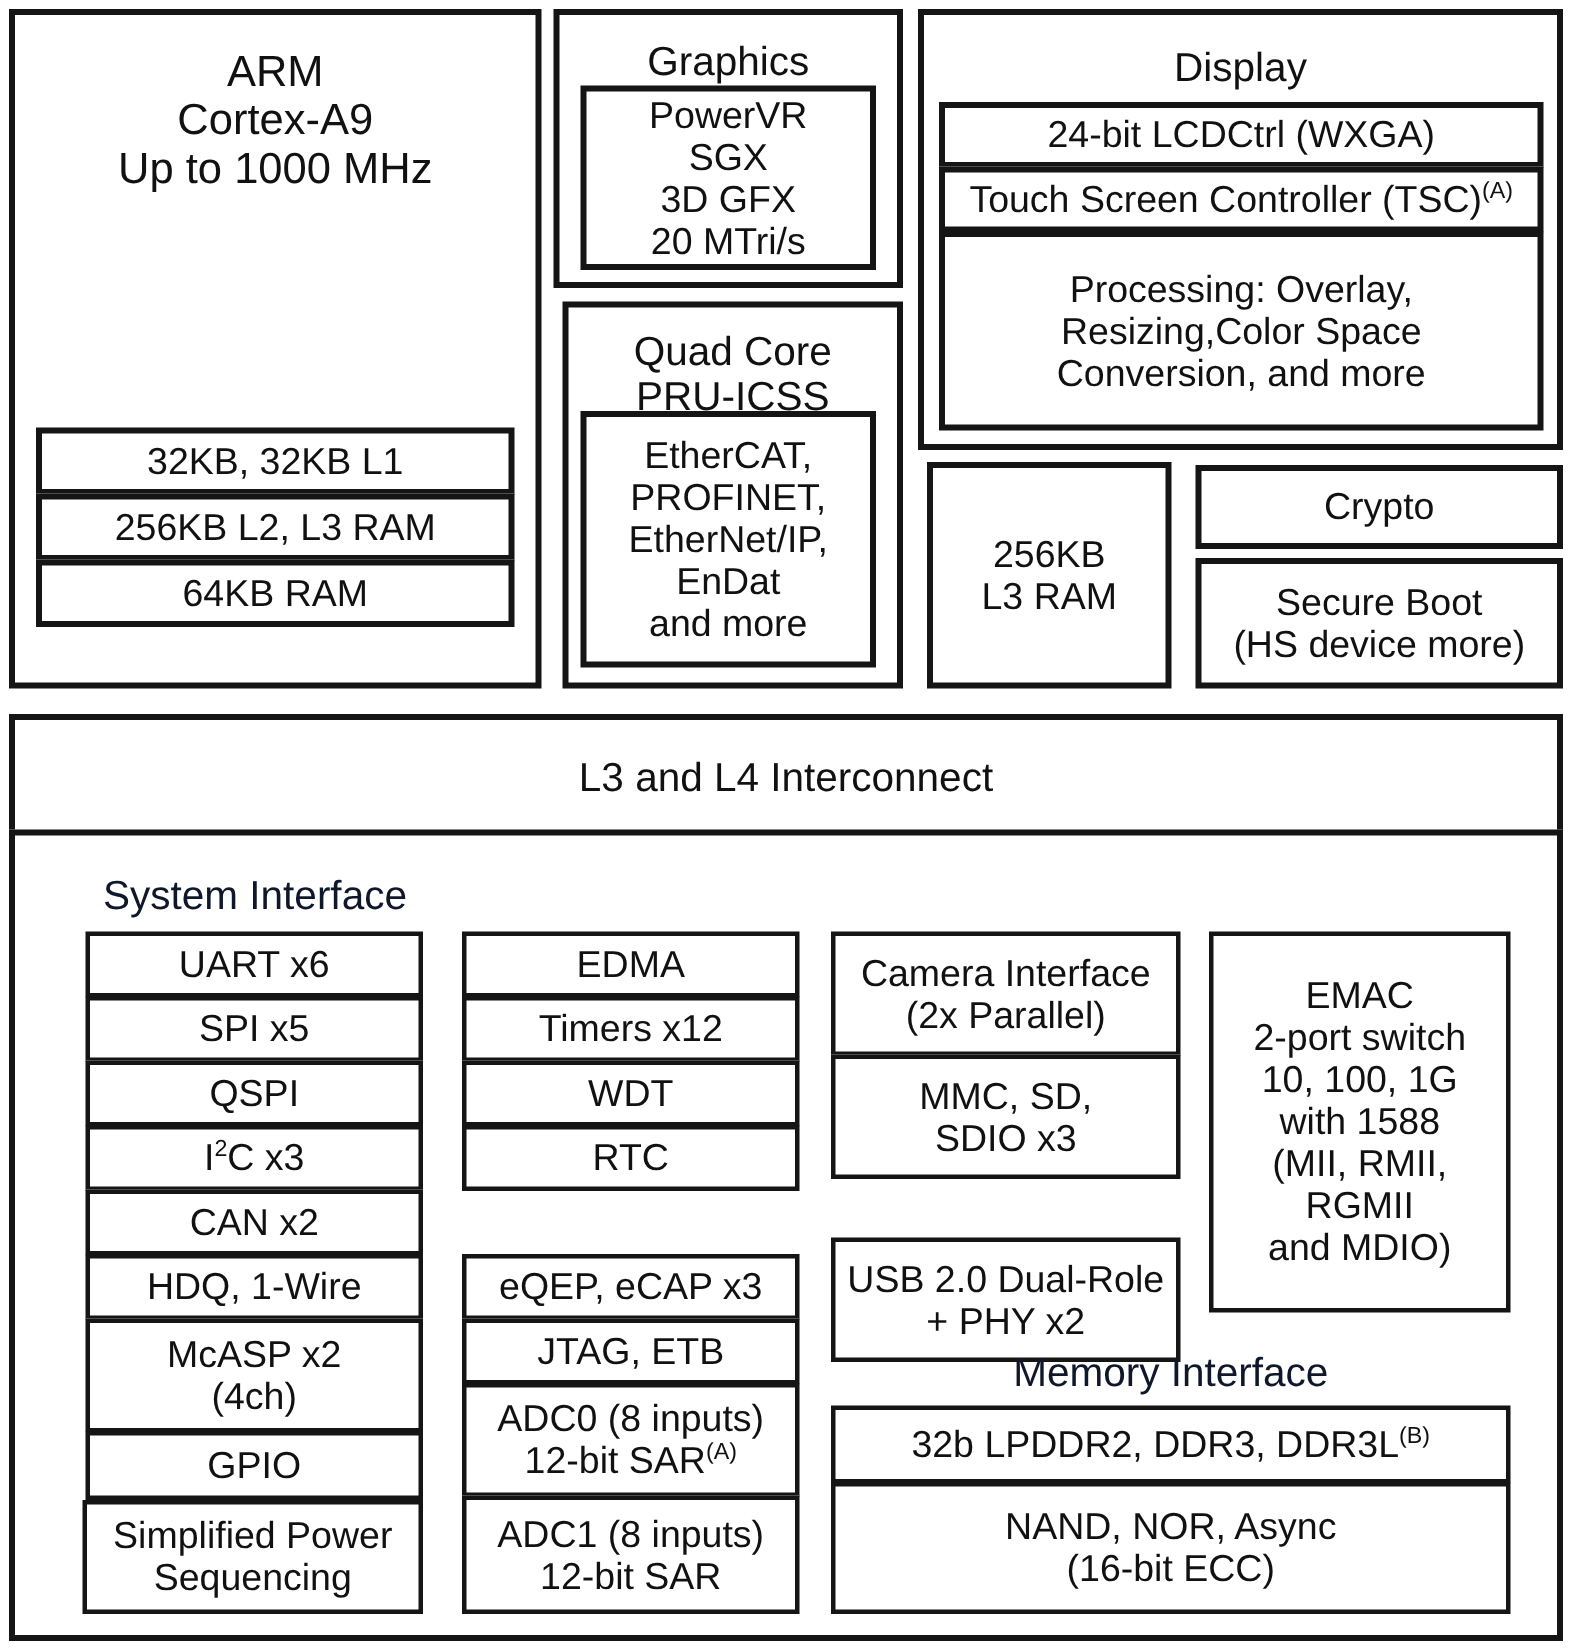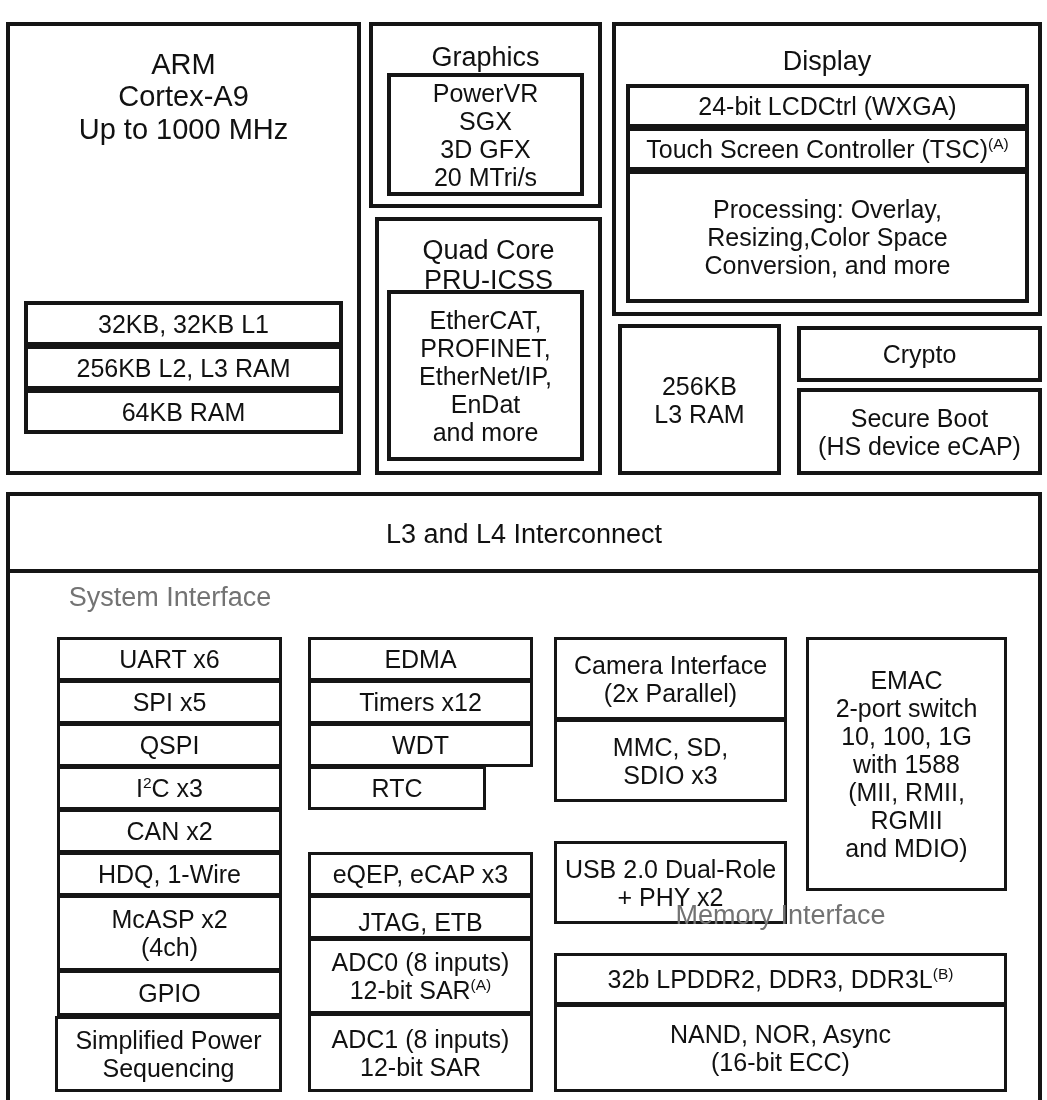--- a/index.html
+++ b/index.html
@@ -23,27 +23,26 @@
     box-sizing: border-box;
     border: 4px solid #151515;
     background: #ffffff;
     display: flex;
     flex-direction: column;
     align-items: center;
     justify-content: center;
     text-align: center;
     line-height: 1.12;
     color: #111111;
-    margin-top: 16px;
   }
   .bx.thin { border-width: 3px; }
   .lbl {
     position: absolute;
     text-align: center;
-    color: #737373;
+    color: #0f172a;
     line-height: 1.1;
     white-space: nowrap;
   }
   .t25 { font-size: 25px; }
   .t27 { font-size: 27px; }
   .t29 { font-size: 29px; }
   sup {
     font-size: 0.62em;
     vertical-align: super;
     line-height: 0;
@@ -110,21 +109,21 @@
     <div class="t25">256KB</div>
     <div class="t25">L3 RAM</div>
   </div>
 
   <div class="bx" style="left:797px; top:310px; width:245px; height:56px;">
     <span class="t25">Crypto</span>
   </div>
 
   <div class="bx" style="left:797px; top:372px; width:245px; height:87px;">
     <div class="t25">Secure Boot</div>
-    <div class="t25">(HS device eCAP)</div>
+    <div class="t25">(HS device more)</div>
   </div>
 
   <div class="bx" style="left:6px; top:476px; width:1036px; height:84px;">
     <span class="t27">L3 and L4 Interconnect</span>
   </div>
 
   <div class="bx" style="left:6px; top:553px; width:1036px; height:541px; justify-content:flex-start; align-items:flex-start;"></div>
 
   <div class="lbl t27" style="left:55px; top:583px; width:230px;">System Interface</div>
 
@@ -160,27 +159,27 @@
 
   <div class="bx thin" style="left:308px; top:621px; width:225px; height:44px;">
     <span class="t25">EDMA</span>
   </div>
   <div class="bx thin" style="left:308px; top:664px; width:225px; height:44px;">
     <span class="t25">Timers x12</span>
   </div>
   <div class="bx thin" style="left:308px; top:707px; width:225px; height:44px;">
     <span class="t25">WDT</span>
   </div>
-  <div class="bx thin" style="left:308px; top:750px; width:178px; height:44px;text-align:right;">
+  <div class="bx thin" style="left:308px; top:750px; width:225px; height:44px;text-align:right;">
     <span class="t25">RTC</span>
   </div>
   <div class="bx thin" style="left:308px; top:836px; width:225px; height:44px;">
     <span class="t25">eQEP, eCAP x3</span>
   </div>
-  <div class="bx thin" style="left:308px; top:879px; width:225px; height:44px;justify-content:flex-end;">
+  <div class="bx thin" style="left:308px; top:879px; width:225px; height:44px;">
     <span class="t25">JTAG, ETB</span>
   </div>
   <div class="bx thin" style="left:308px; top:922px; width:225px; height:76px;">
     <div class="t25">ADC0 (8 inputs)</div>
     <div class="t25"><span>12-bit SAR</span><sup>(A)</sup></div>
   </div>
   <div class="bx thin" style="left:308px; top:997px; width:225px; height:79px;">
     <div class="t25">ADC1 (8 inputs)</div>
     <div class="t25">12-bit SAR</div>
   </div>

